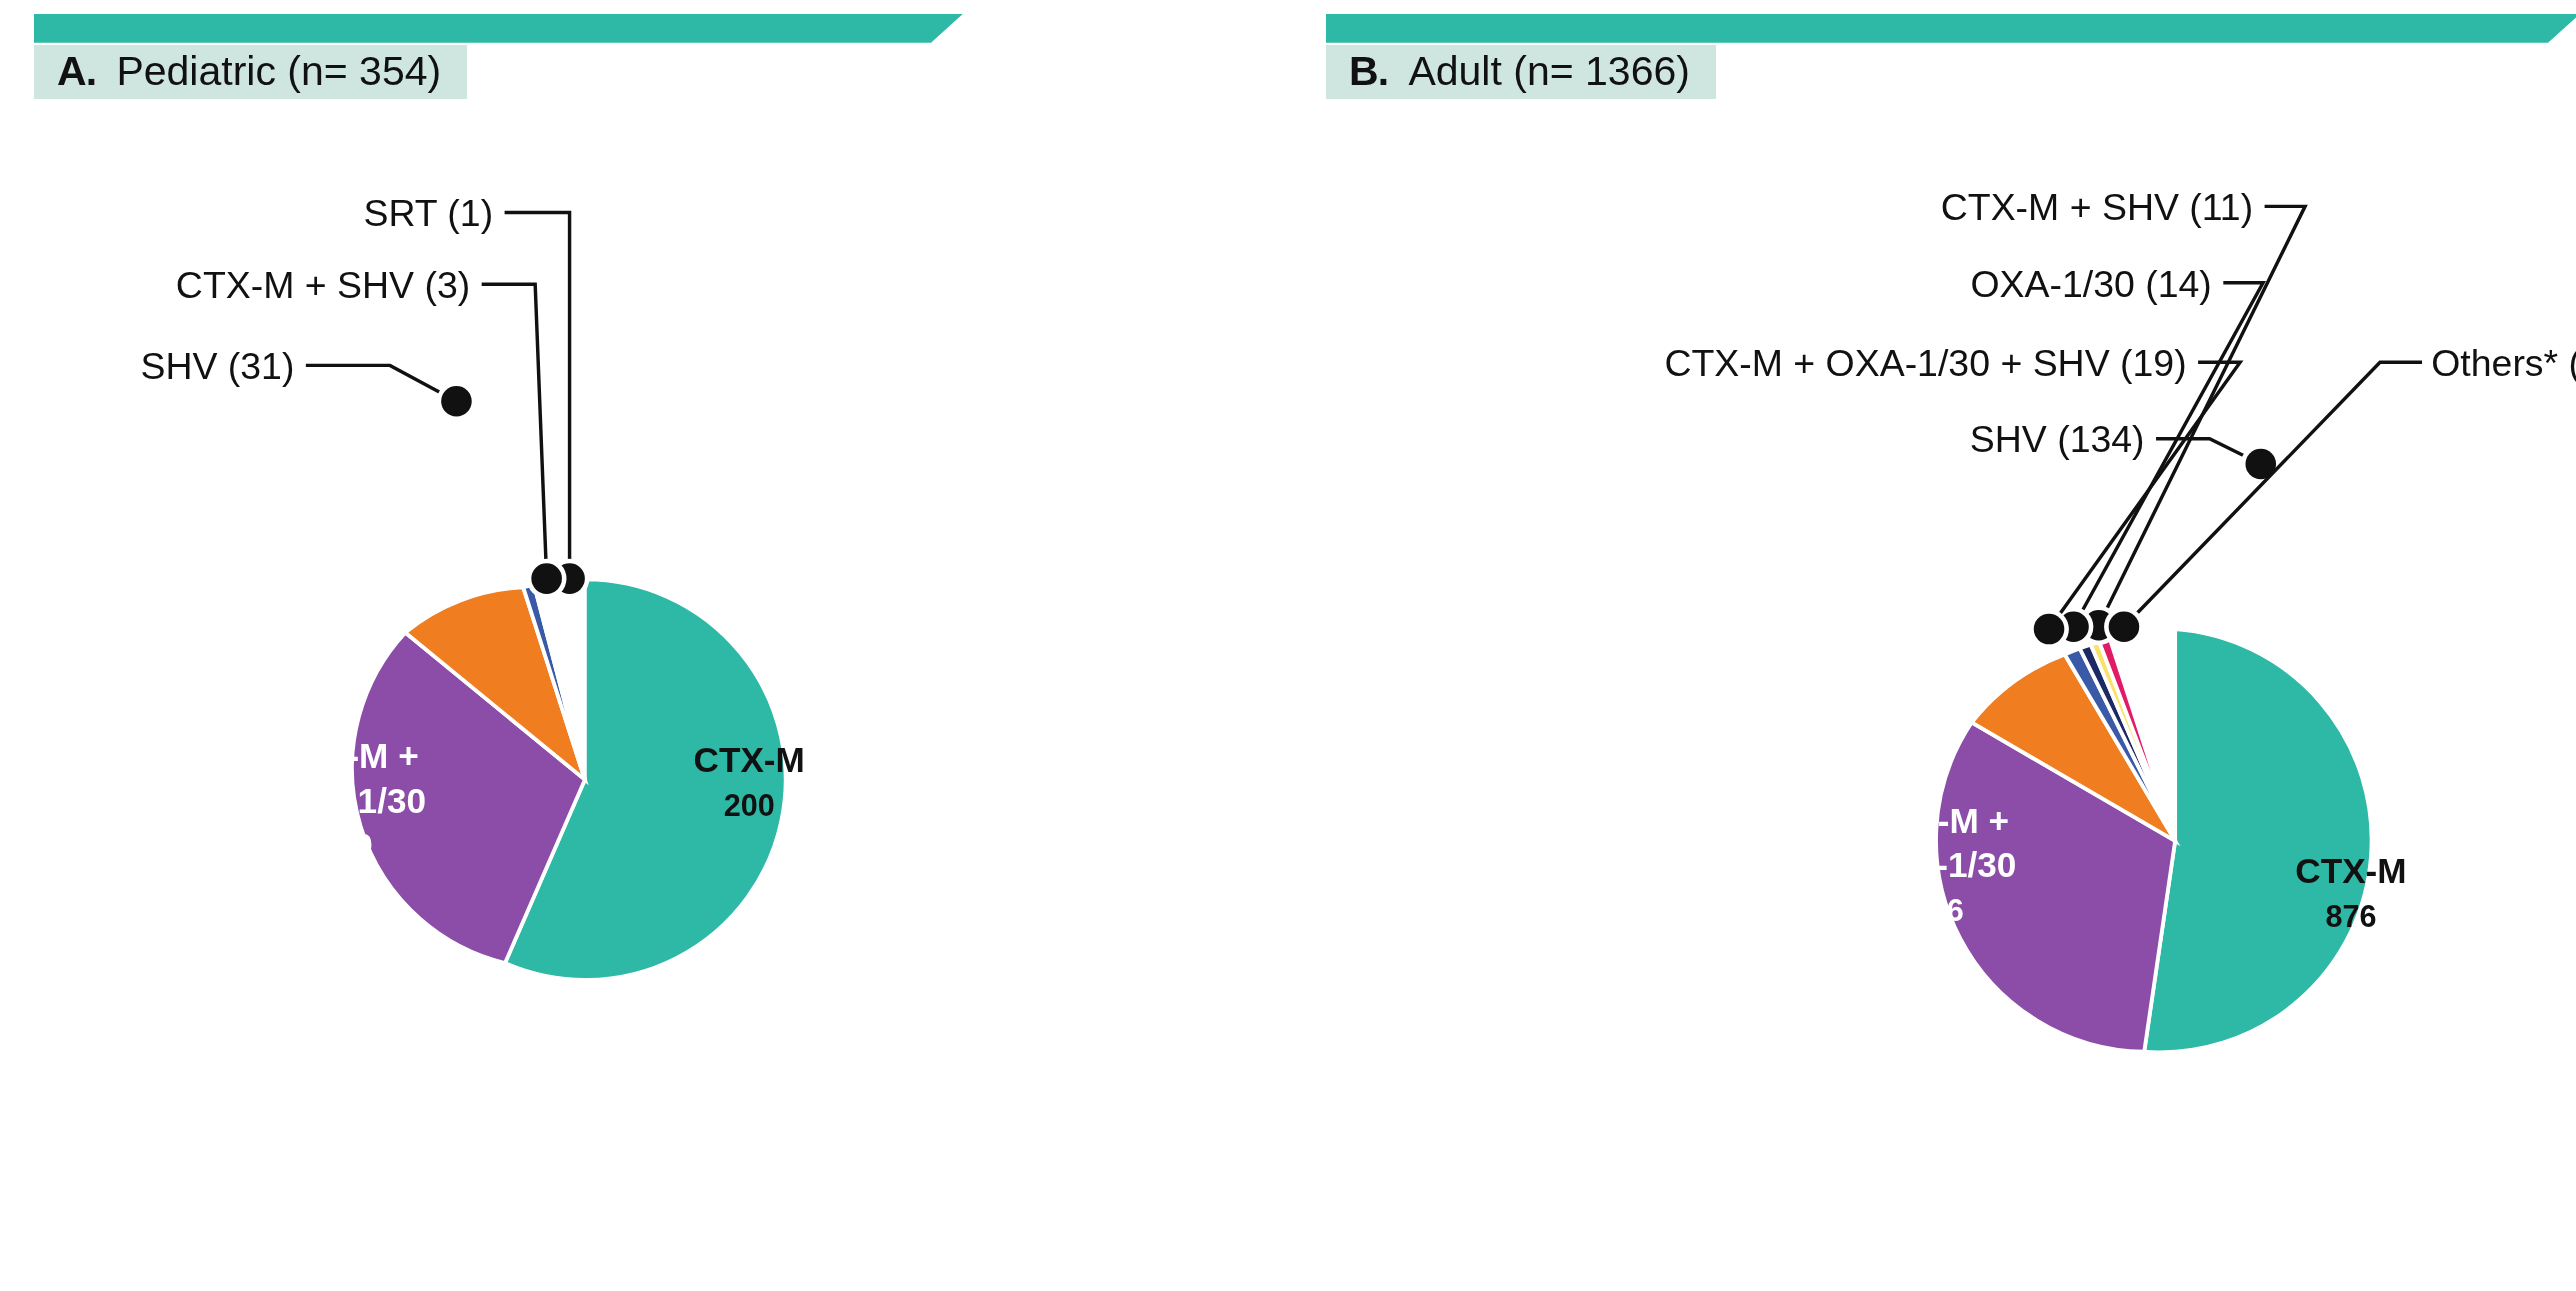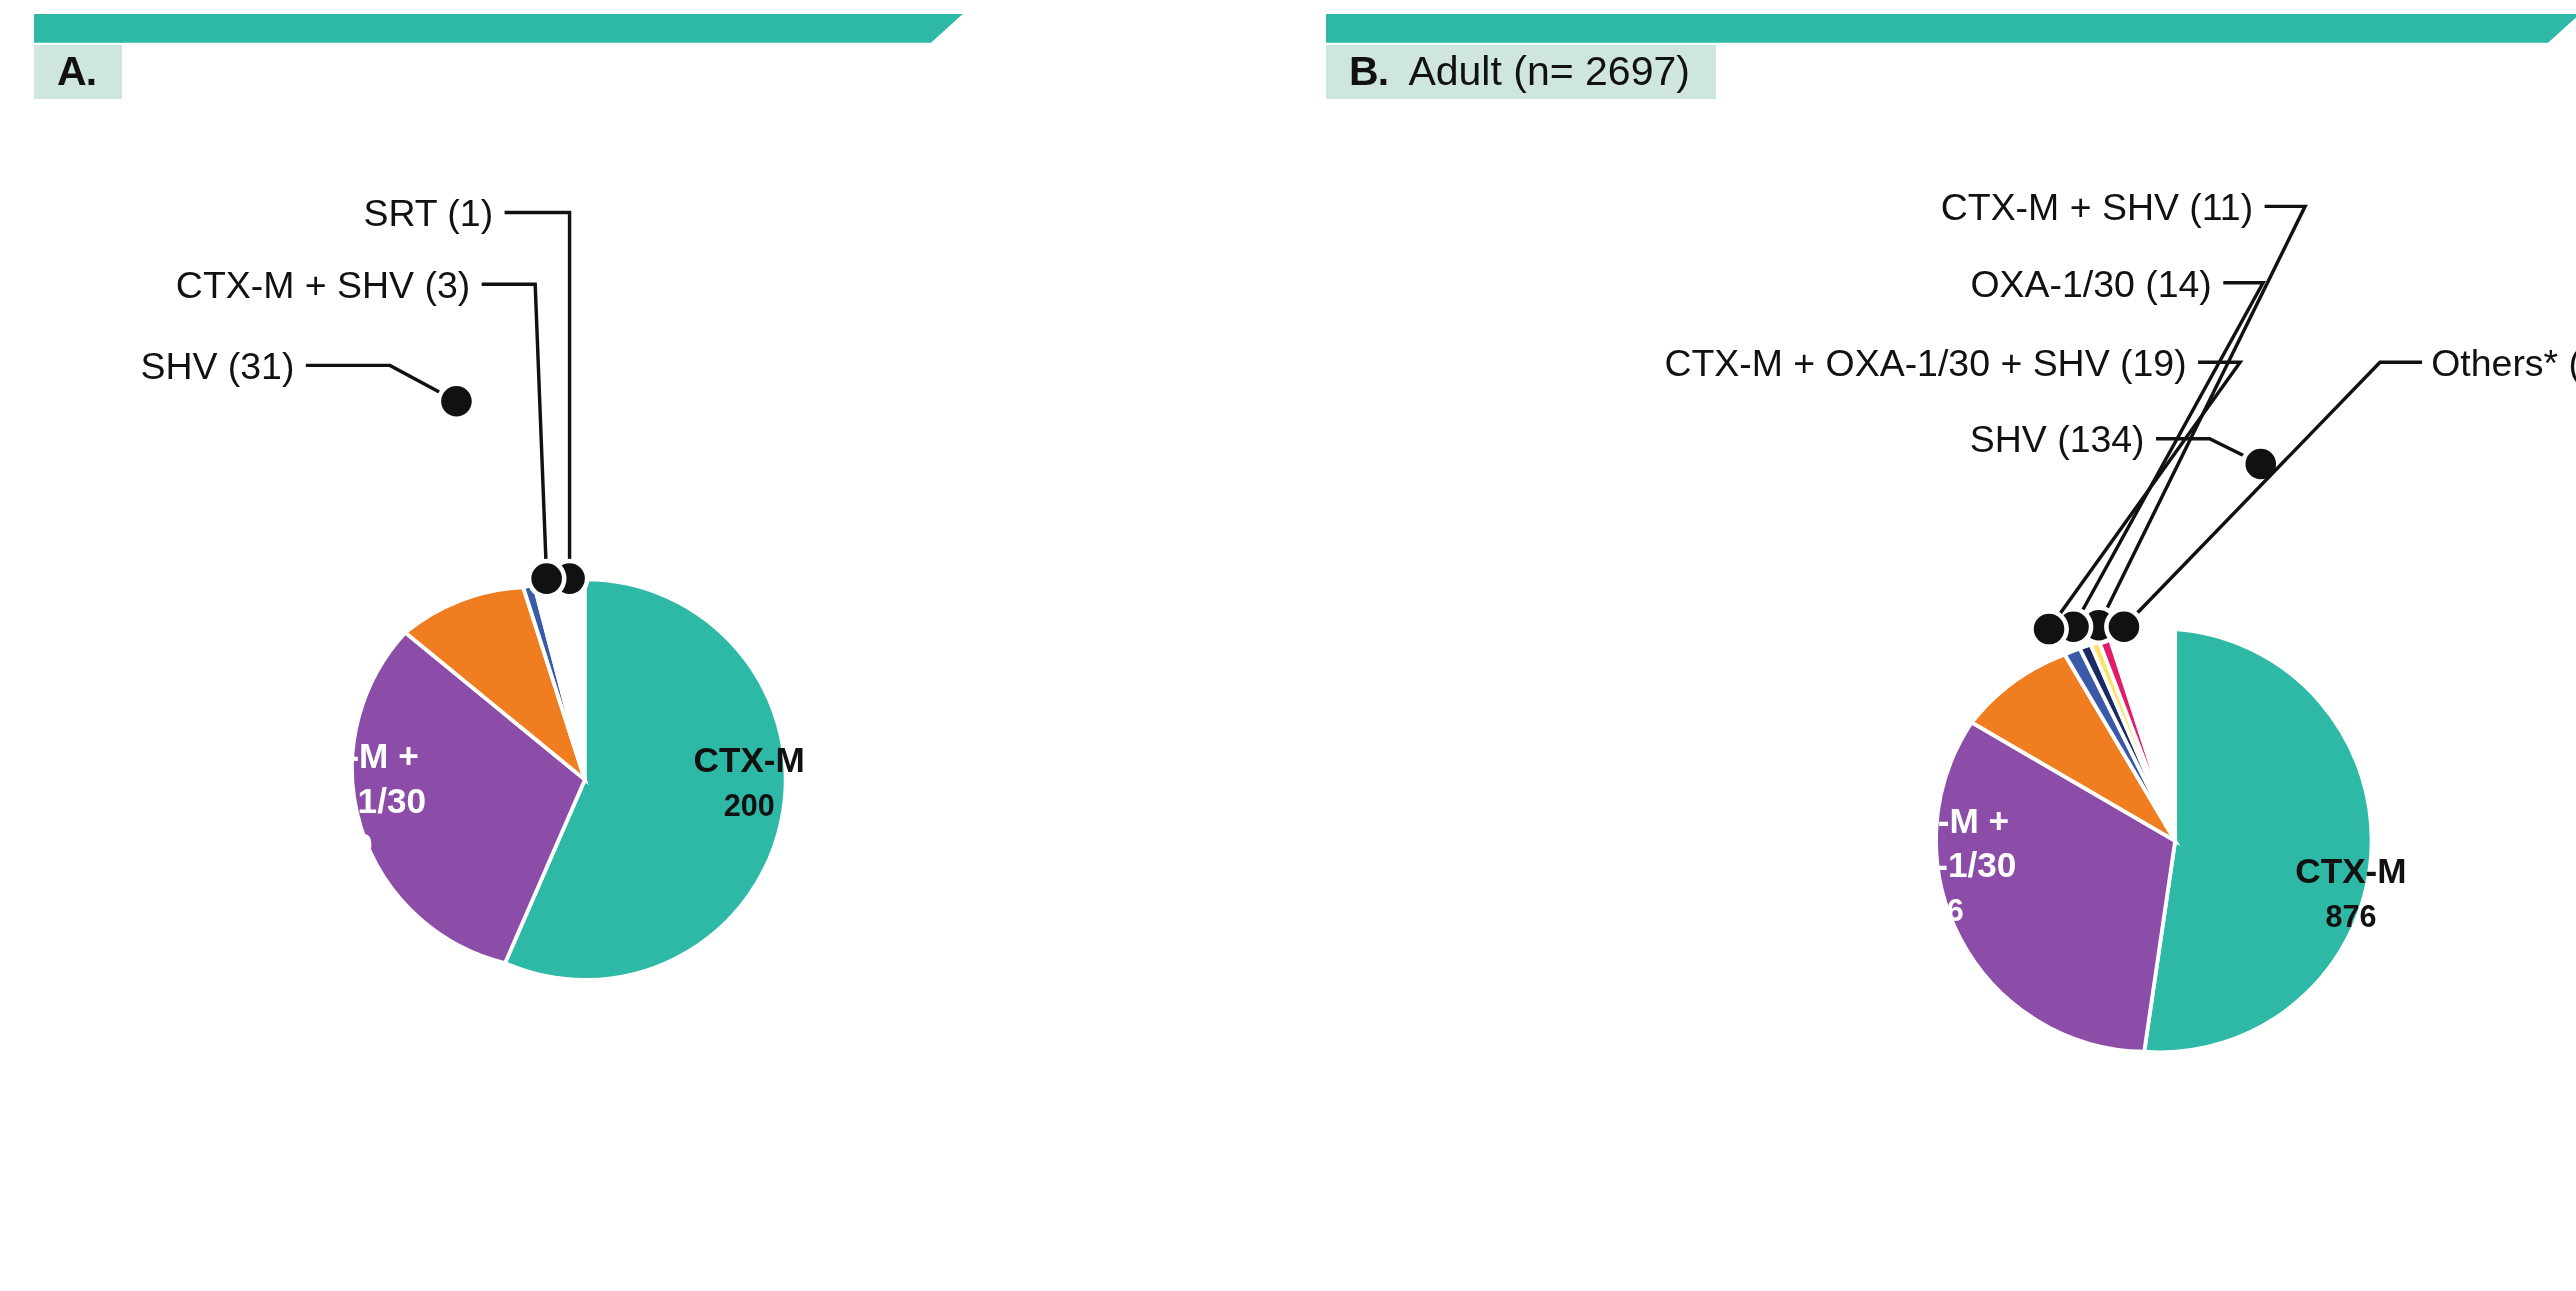--- a/index.html
+++ b/index.html
@@ -31,20 +31,21 @@
   .dot{fill:#111111;}
 </style>
 </head>
 <body>
 
 <div class="panel" id="panel-a">
   <div class="title-wrap">
     <div class="title-bar"></div>
     <div class="title-box">
       <span class="title-letter">A.</span>
+      <span class="title-text">Pediatric (n= 354)</span>
     </div>
   </div>
 
   <svg class="pie" width="1292" height="1291" viewBox="0 0 1690 1689">
 
     <path d="M 765 1020 L 765 758 A 262 262 0 1 1 660.6 1260.0 Z" fill="#2EB8A6" stroke="#ffffff" stroke-width="5"></path>
 
     <path d="M 765 1020 L 660.6 1260.0 A 262 262 0 0 1 530.0 827.6 Z" fill="#8B4DA8" stroke="#ffffff" stroke-width="5"></path>
 
     <path d="M 765 1020 L 530.0 827.6 A 262 262 0 0 1 684.4 768.5 Z" fill="#F07D20" stroke="#ffffff" stroke-width="5"></path>
@@ -75,21 +76,21 @@
     <text class="slice-name black" x="980" y="1010" text-anchor="middle">CTX-M</text>
     <text class="slice-val black" x="980" y="1068" text-anchor="middle">200</text>
   </svg>
 </div>
 
 <div class="panel" id="panel-b">
   <div class="title-wrap">
     <div class="title-bar"></div>
     <div class="title-box">
       <span class="title-letter">B.</span>
-      <span class="title-text">Adult (n= 2697)</span>
+      <span class="title-text">Adult (n= 1366)</span>
     </div>
   </div>
 
   <svg class="pie" width="1284" height="1291" viewBox="0 0 1679 1689">
 
     <path d="M 1155 1100 L 1155 823 A 277 277 0 1 1 1114.5 1376.0 Z" fill="#2EB8A6" stroke="#ffffff" stroke-width="5"></path>
 
     <path d="M 1155 1100 L 1114.5 1376.0 A 277 277 0 0 1 888.8 945.2 Z" fill="#8B4DA8" stroke="#ffffff" stroke-width="5"></path>
 
     <path d="M 1155 1100 L 888.8 945.2 A 277 277 0 0 1 1010.6 856.3 Z" fill="#F07D20" stroke="#ffffff" stroke-width="5"></path>

